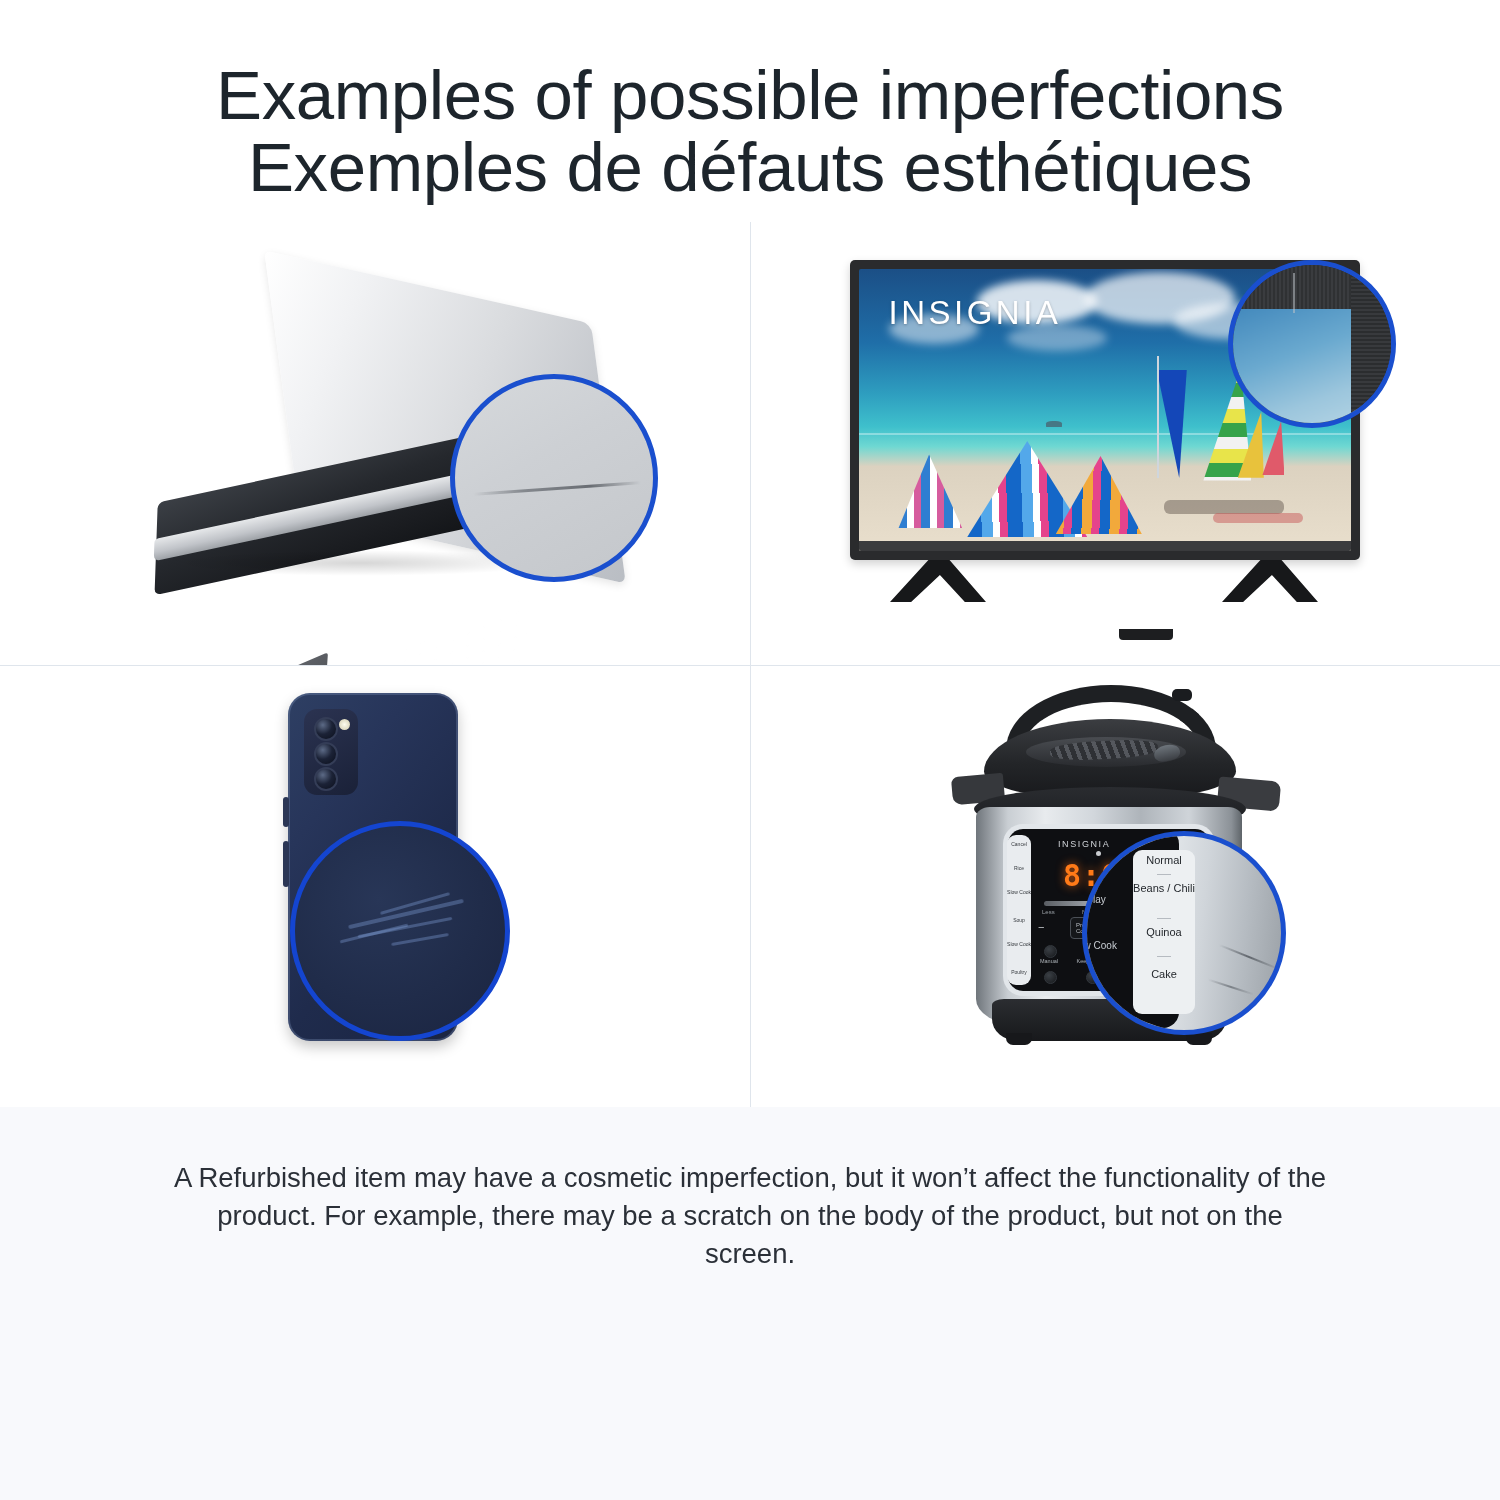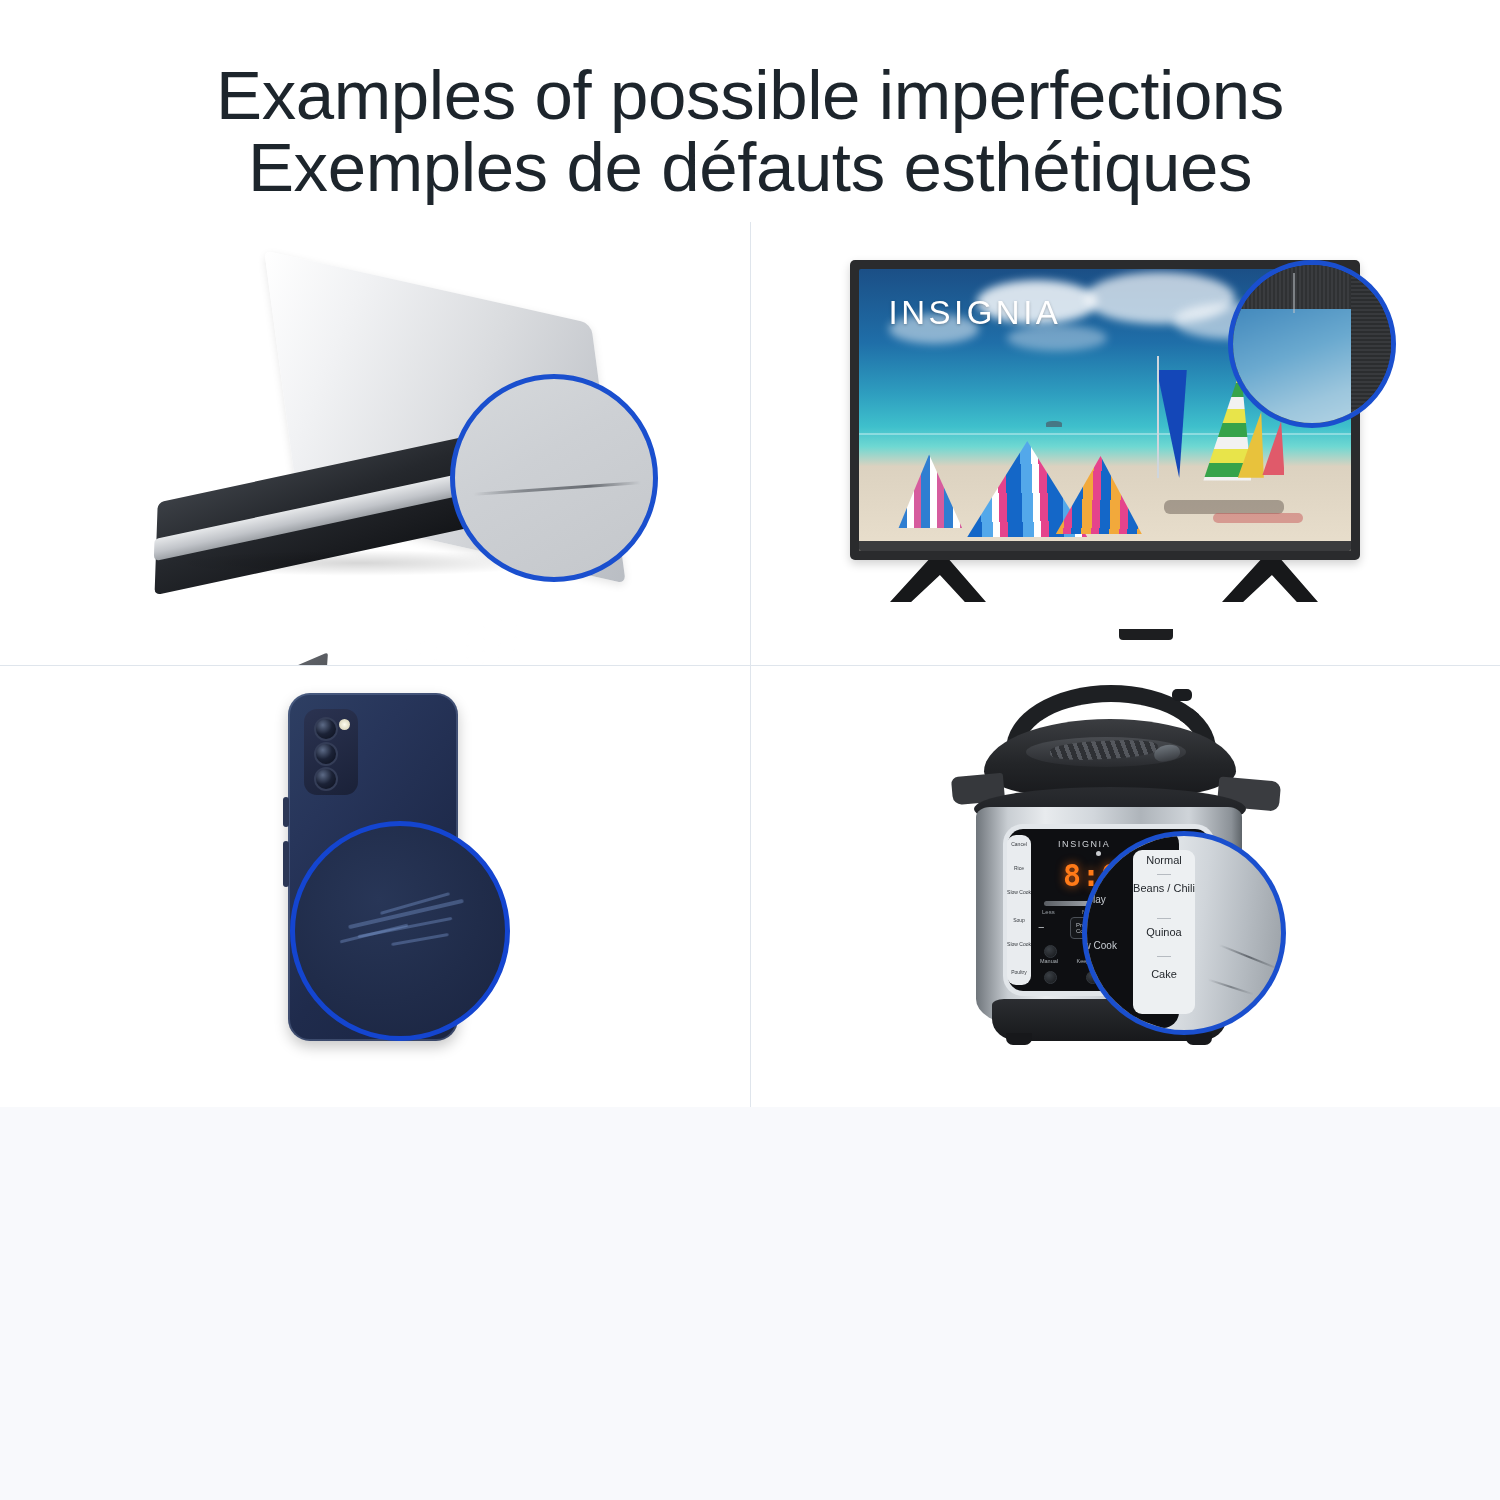--- a/index.html
+++ b/index.html
@@ -519,15 +519,16 @@
             <div class="cm-scratch"></div>
             <div class="cm-scratch2"></div>
           </div>
         </div>
       </div>
     </div>
 
   </div>
 
   <div class="footer">
+    <p class="para">A Refurbished item may have a cosmetic imperfection, but it won’t affect the functionality of the product. For example, there may be a scratch on the body of the product, but not on the screen.</p>
   </div>
 
 </div>
 
 </body></html>

